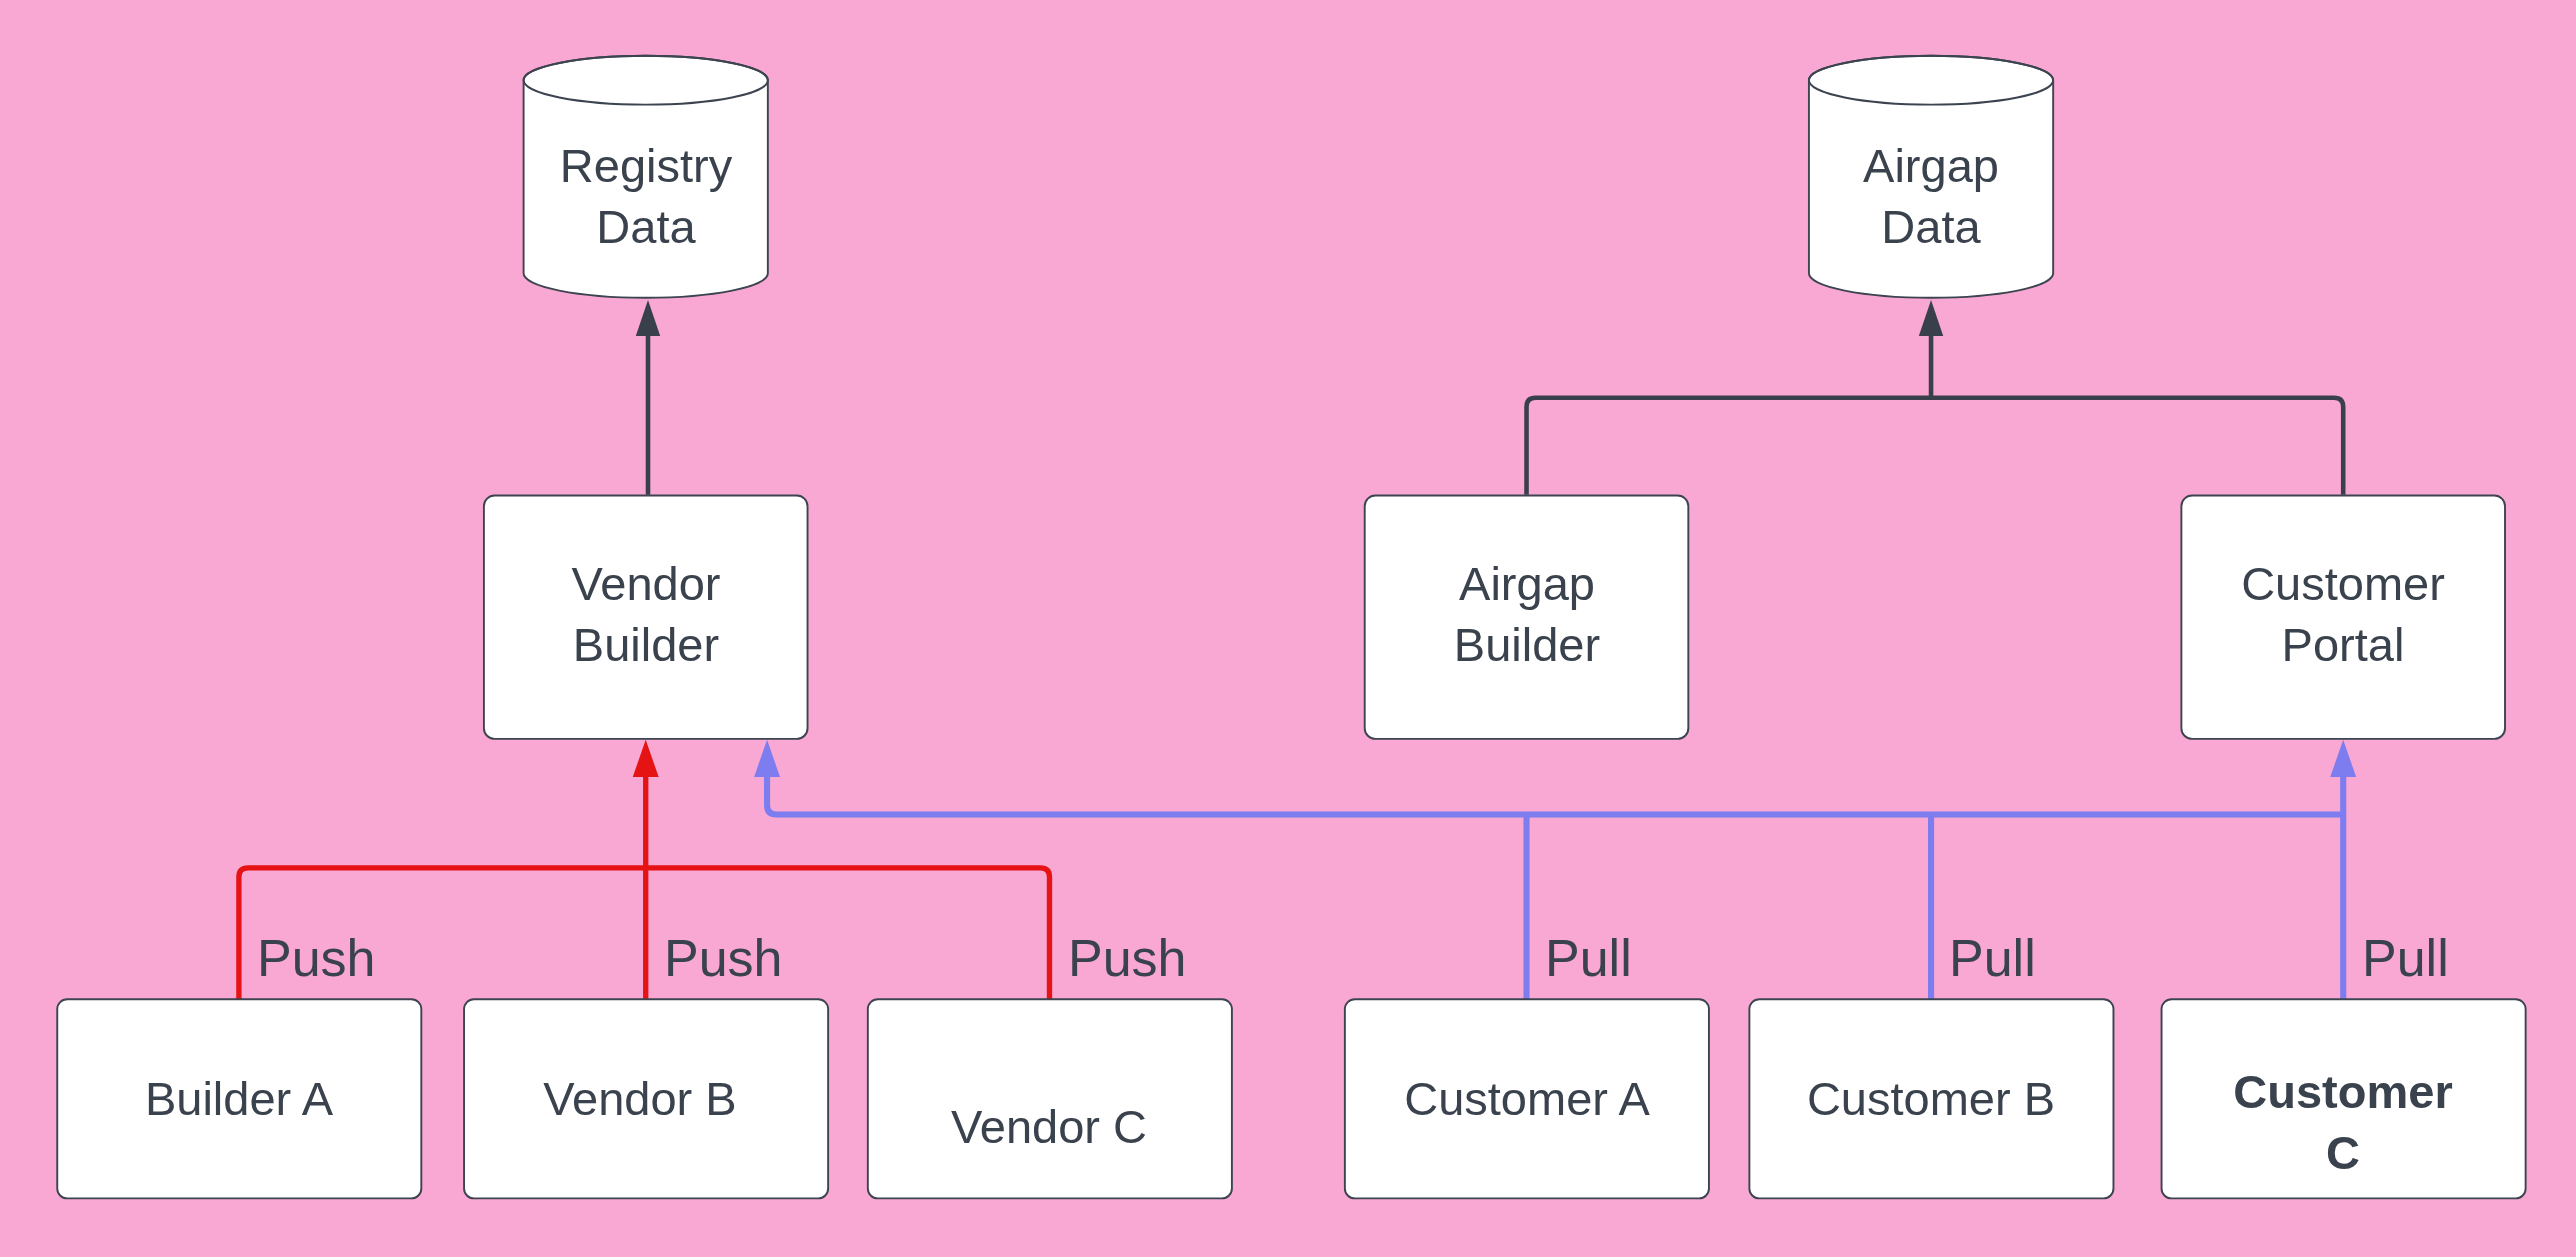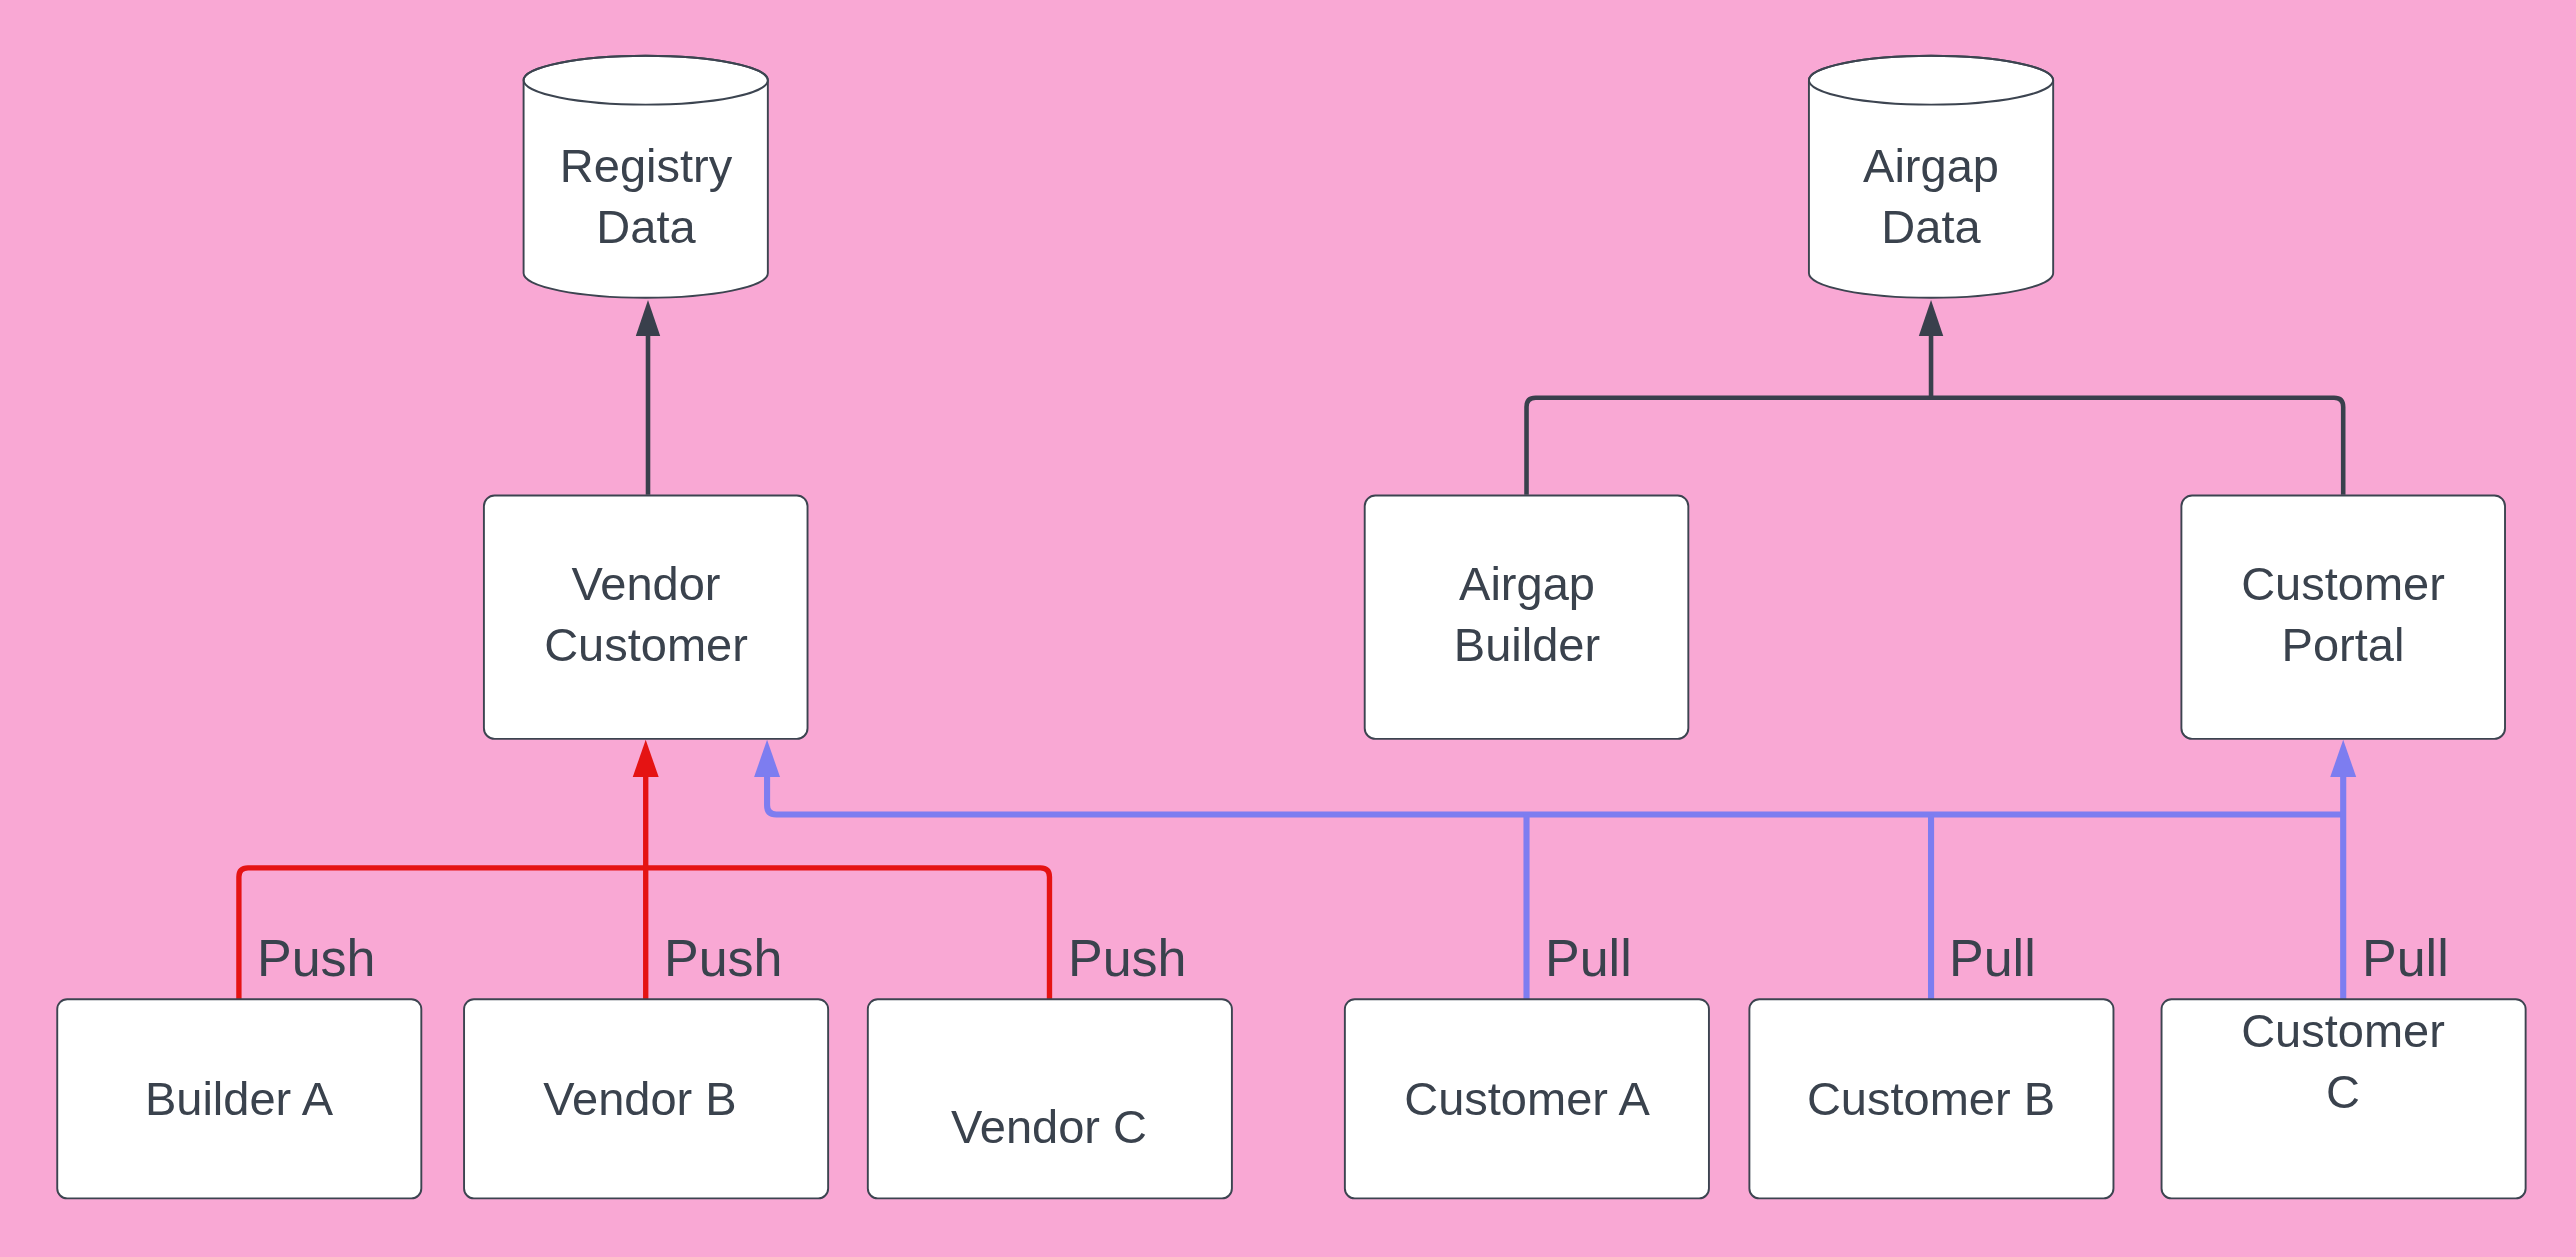--- a/index.html
+++ b/index.html
@@ -55,32 +55,32 @@
     <rect x="2292" y="1309" width="477" height="261" rx="13" fill="#ffffff" stroke="#3c4450" stroke-width="2.5"></rect>
     <rect x="2832" y="1309" width="477" height="261" rx="13" fill="#ffffff" stroke="#3c4450" stroke-width="2.5"></rect>
   </svg>
 
   <div class="lbl" style="left:646px;top:196px;">Registry
 Data</div>
   <div class="lbl" style="left:1931px;top:196px;">Airgap
 Data</div>
 
   <div class="lbl" style="left:646px;top:614px;">Vendor
-Customer</div>
+Builder</div>
   <div class="lbl" style="left:1527px;top:614px;">Airgap
 Builder</div>
   <div class="lbl" style="left:2343px;top:614px;">Customer
 Portal</div>
 
   <div class="lbl" style="left:239px;top:1098px;">Builder A</div>
   <div class="lbl" style="left:640px;top:1098px;">Vendor B</div>
   <div class="lbl" style="left:1049px;top:1098px;margin-top:28px;">Vendor C</div>
   <div class="lbl" style="left:1931px;top:1098px;">Customer B</div>
   <div class="lbl" style="left:1527px;top:1098px;">Customer A</div>
-  <div class="lbl" style="left:2343px;top:1061px;">Customer C</div>
+  <div class="lbl" style="left:2343px;top:1122px;font-weight:bold;">Customer C</div>
 
   <div class="edge-lbl" style="left:257px;top:933px;">Push</div>
   <div class="edge-lbl" style="left:664px;top:933px;">Push</div>
   <div class="edge-lbl" style="left:1068px;top:933px;">Push</div>
   <div class="edge-lbl" style="left:1545px;top:933px;">Pull</div>
   <div class="edge-lbl" style="left:1949px;top:933px;">Pull</div>
   <div class="edge-lbl" style="left:2362px;top:933px;">Pull</div>
 
 </div>
 

